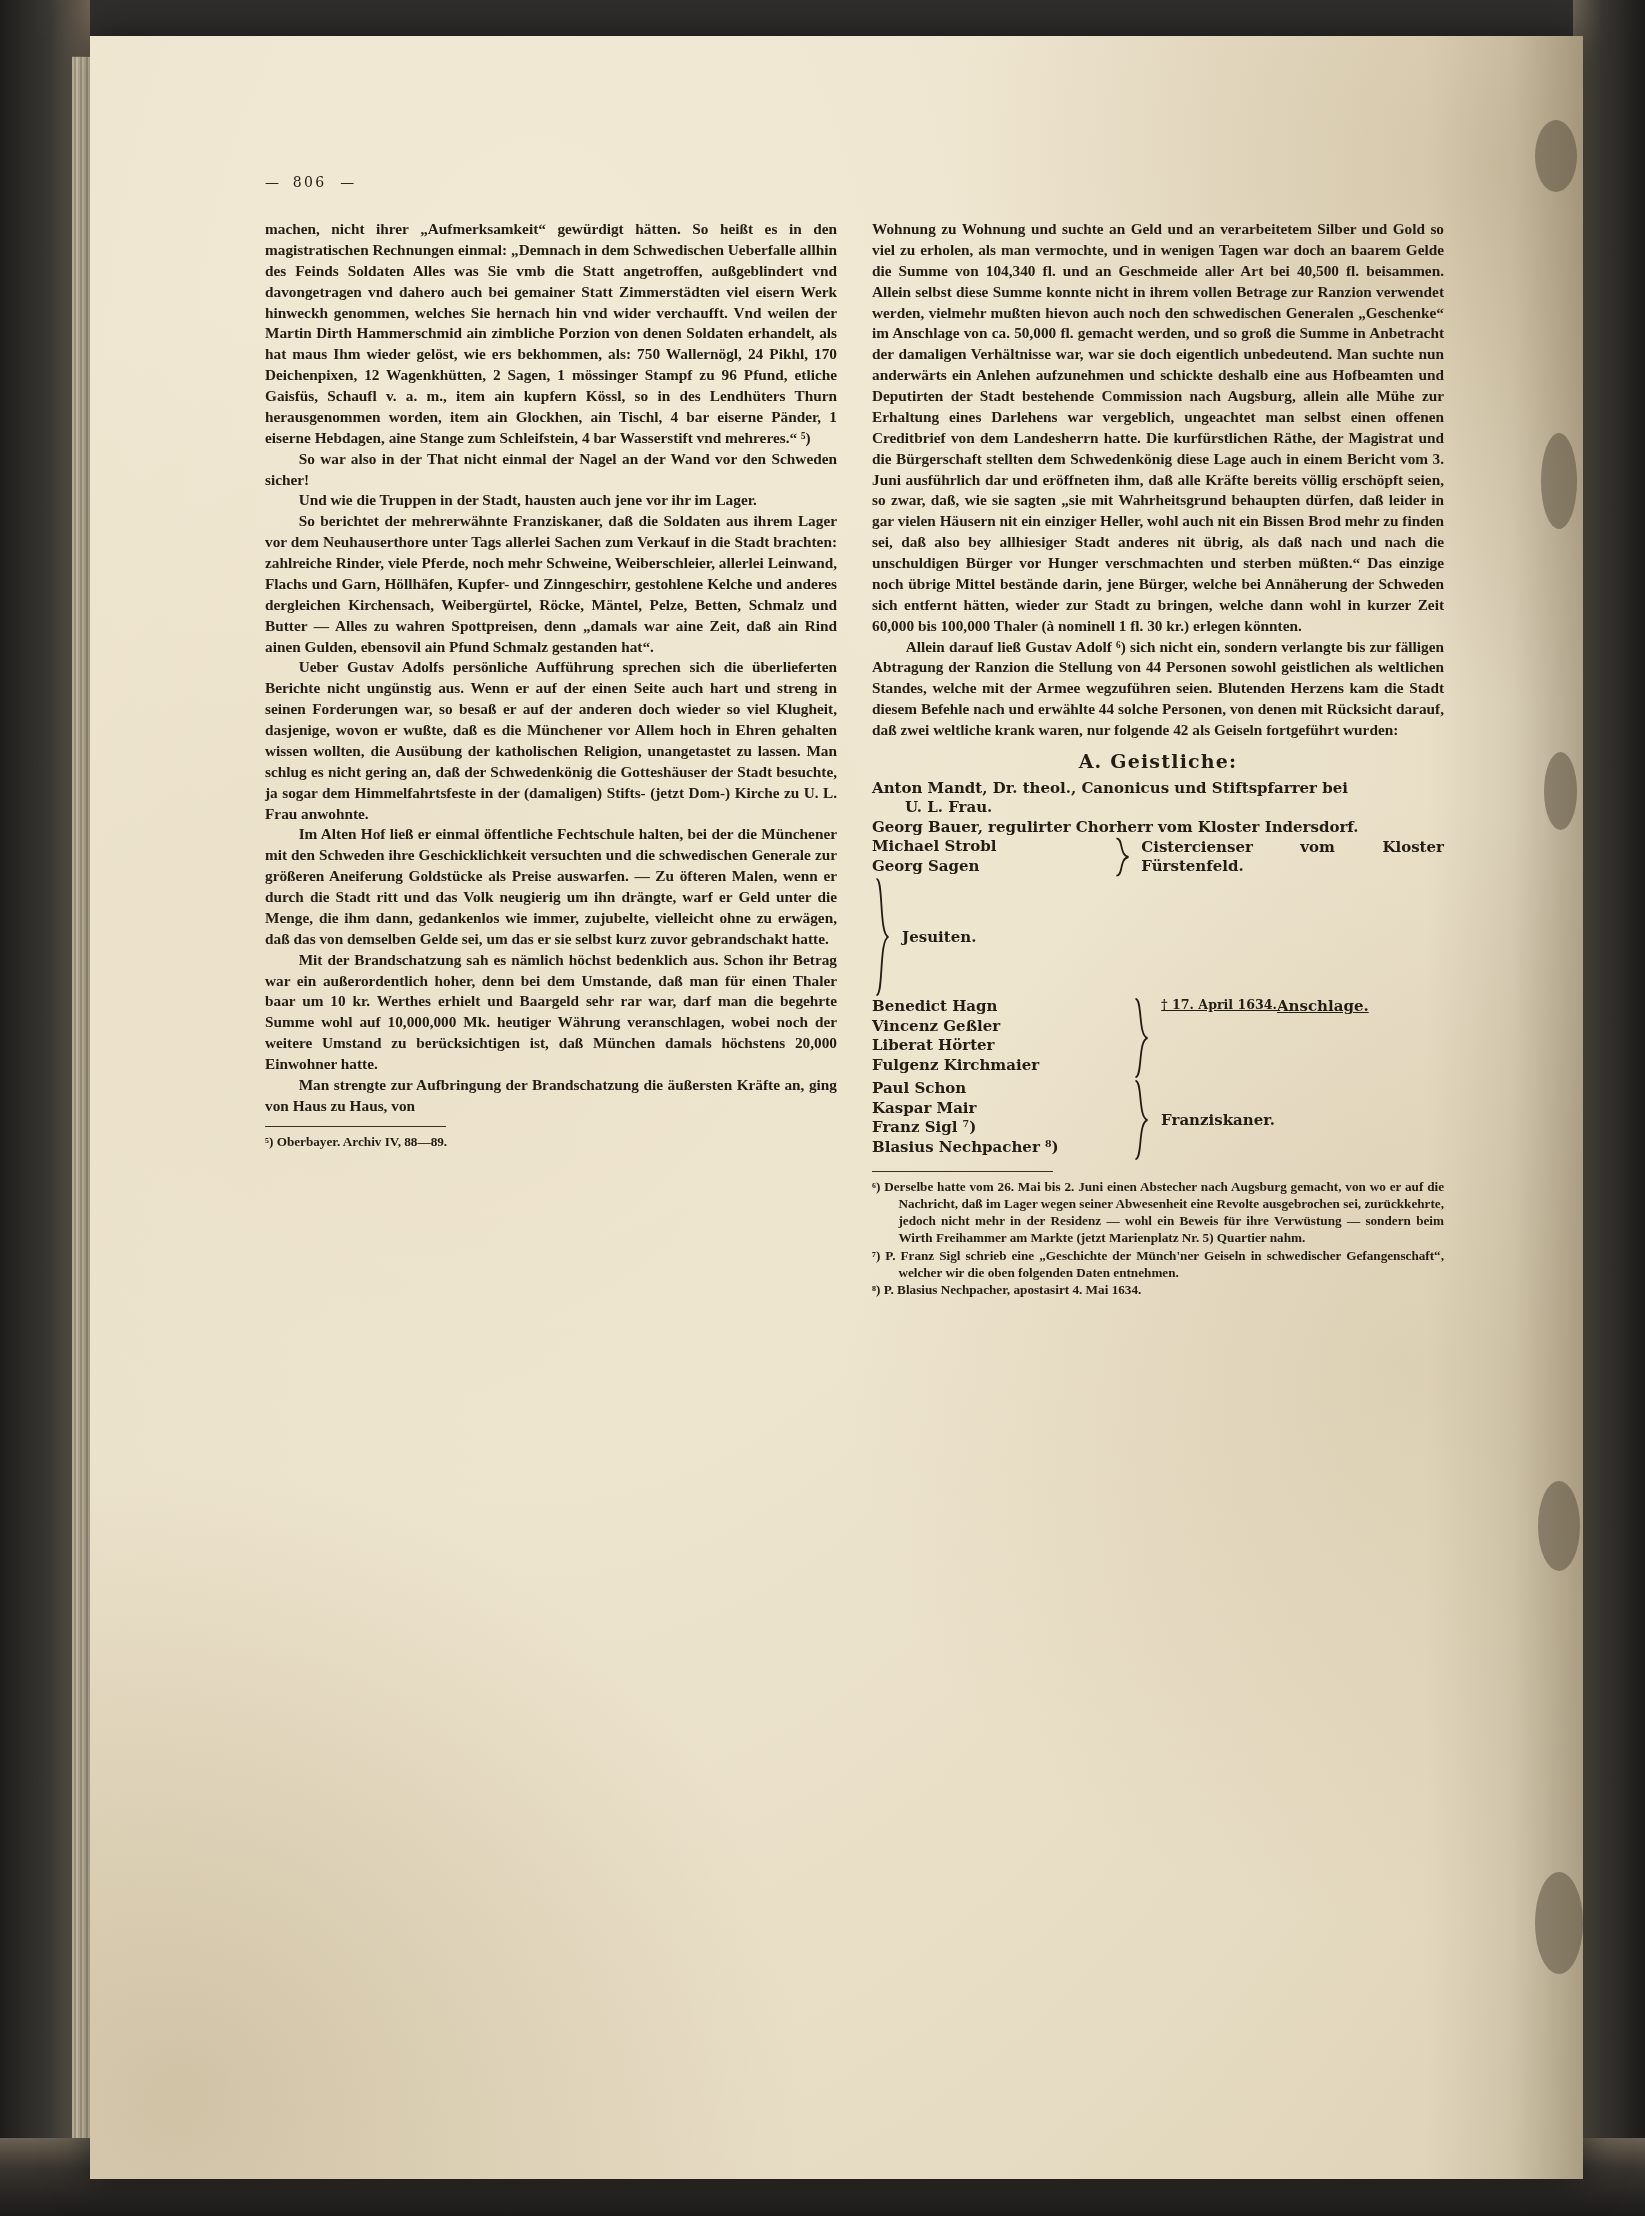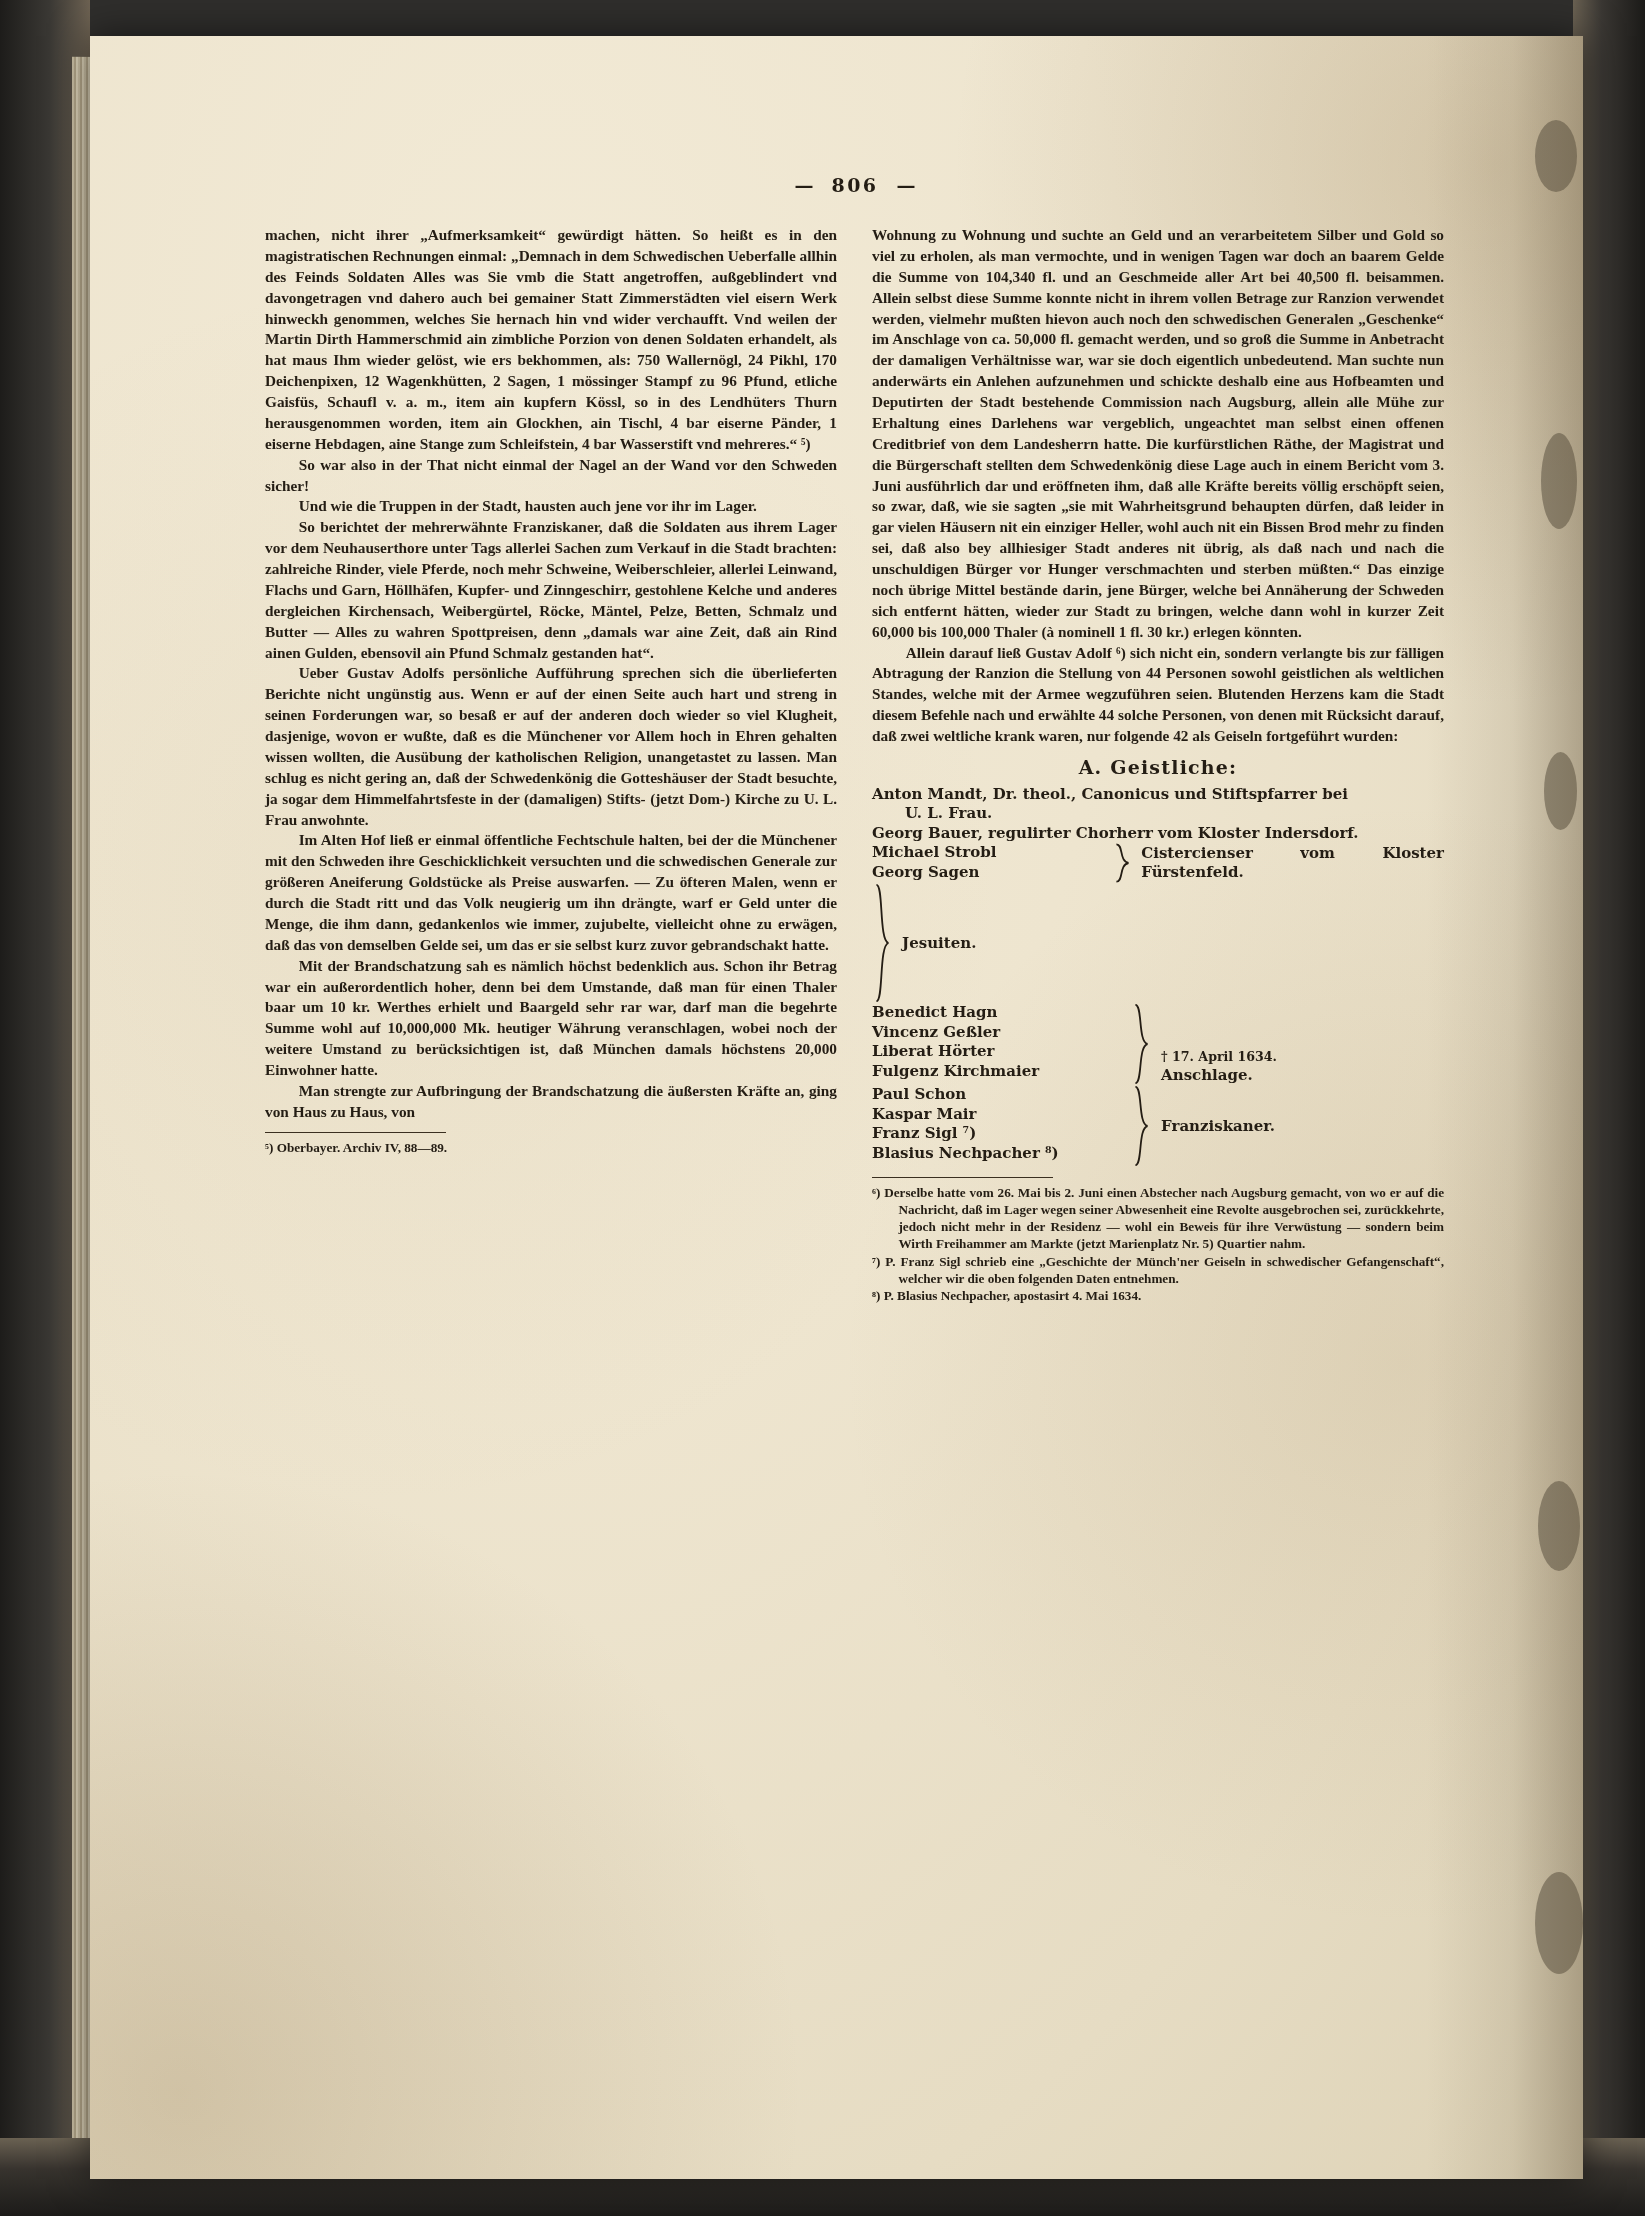--- a/index.html
+++ b/index.html
@@ -98,25 +98,25 @@
   #content {
     position: absolute;
     left: 175px;
     top: 138px;
     width: 1180px;
     height: 1914px;
     color: #241d14;
   }
 
   .folio {
-    text-align: center;
-    font-size: 19px;
+    text-align: left;
+    font-size: 14px;
     letter-spacing: 2.4px;
     margin-bottom: 29px;
-    font-weight: 700;
+    font-weight: 400;
   }
   .folio .dash { letter-spacing: 0; }
 
   .columns {
     display: flex;
     gap: 35px;
   }
   .col {
     width: 572px;
     font-size: 15.3px;
@@ -171,23 +171,24 @@
   }
   .grouped .brace svg { display:block; }
   .grouped .tag {
     display: flex;
     align-items: center;
     padding-left: 9.6px;
     font-weight: 700;
   }
   .grouped .tag-stack {
     display:flex;
-    flex-direction:column;
+    flex-direction:row;
     justify-content:flex-end;
     padding-left: 9.6px;
+    text-decoration: underline;
   }
   .grouped .tag-stack div { font-weight: 700; }
   .small-note { font-size: 12.6px; font-weight: 600; }
 
   
   .hang { padding-left: 2.0em; text-indent: -2.0em; }
 </style>
 </head>
 <body>
 

